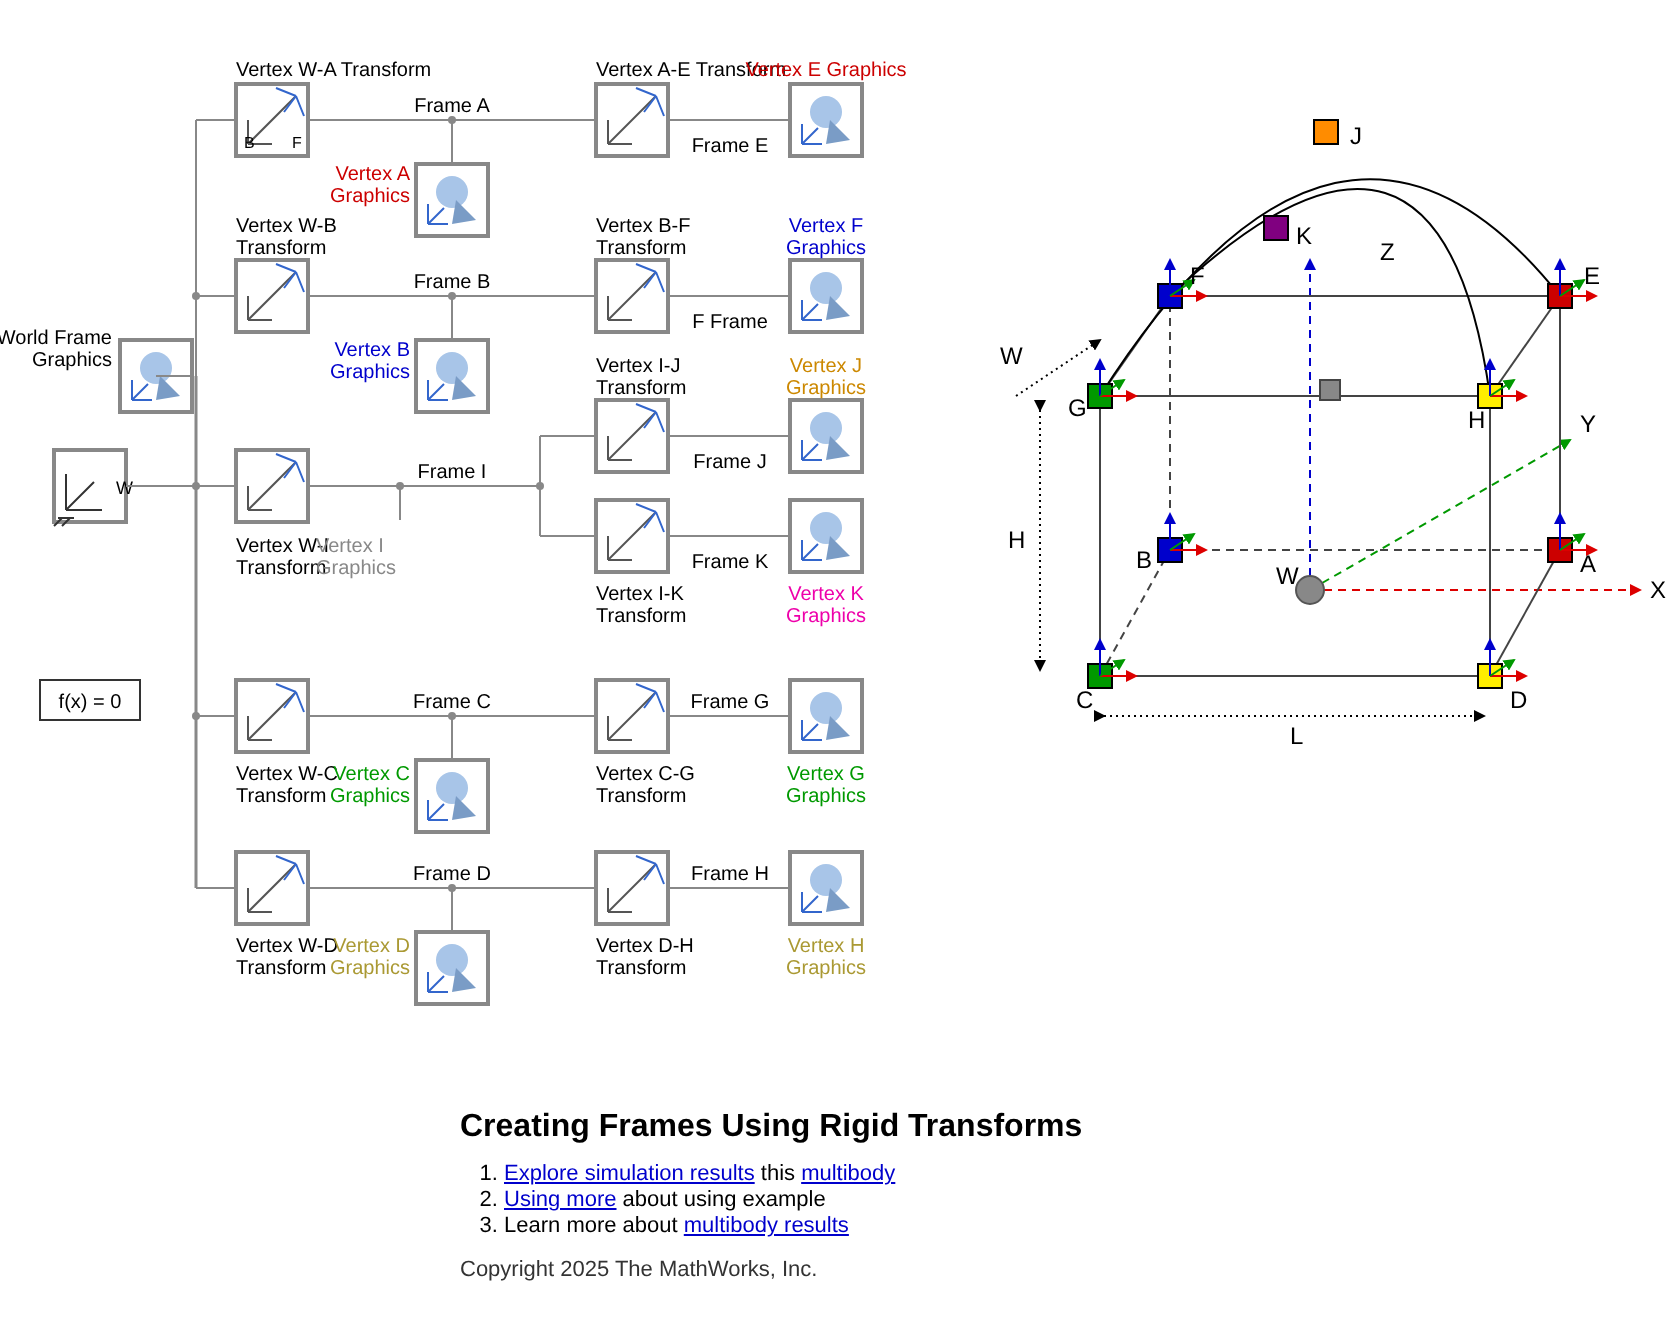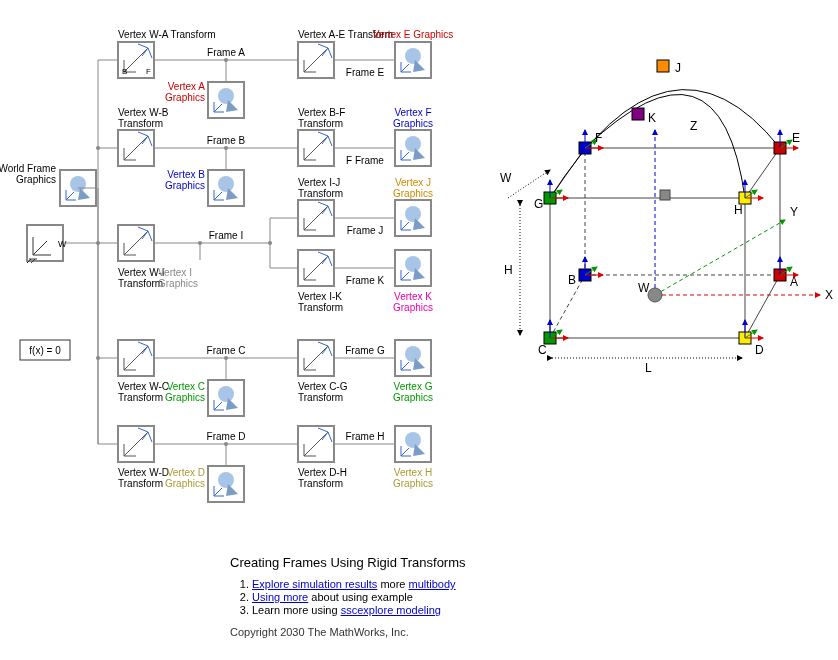--- a/index.html
+++ b/index.html
@@ -1,18 +1,18 @@
 <!DOCTYPE html>
 <html><head>
 <meta charset="utf-8">
 <style>
   html,body{margin:0;padding:0;font-family:Arial,Helvetica,sans-serif;font-size:11px;background:#fff;color:#000}
   svg{display:block}
   .footer{position:absolute;left:230px;top:555px;width:400px}
-  .footer h3{font-size:13px;font-weight:normal;margin:0 0 8px 0}
+  .footer h3{font-size:16px;font-weight:bold;margin:0 0 8px 0}
   .footer ol{margin:0 0 10px 0;padding-left:22px}
   .footer li{margin:1px 0}
   .footer a{color:#0000cc;text-decoration:underline}
   .cpy{font-size:11px;color:#333}
 </style>
 </head>
 <body>
 
 <svg width="838" height="660">
 <defs>
@@ -279,18 +279,18 @@
 <text x="14" y="244">H</text>
 <line x1="62" y1="328" x2="252" y2="328" stroke="#000" stroke-dasharray="1 2" marker-end="url(#arr)" marker-start="url(#arr)"></line>
 <text x="155" y="342">L</text>
 
 </g>
 </svg>
 
 <div class="footer">
   <h3>Creating Frames Using Rigid Transforms</h3>
   <ol>
-    <li><a href="#">Explore simulation results</a><span> more </span><a href="#">multibody</a></li>
+    <li><a href="#">Explore simulation results</a><span> this </span><a href="#">multibody</a></li>
     <li><a href="#">Using more</a><span> about using example</span></li>
-    <li><span>Learn more using </span><a href="#">sscexplore modeling</a></li>
+    <li><span>Learn more about </span><a href="#">multibody results</a></li>
   </ol>
-  <div class="cpy">Copyright 2030 The MathWorks, Inc.</div>
+  <div class="cpy">Copyright 2025 The MathWorks, Inc.</div>
 </div>
 
 </body></html>

